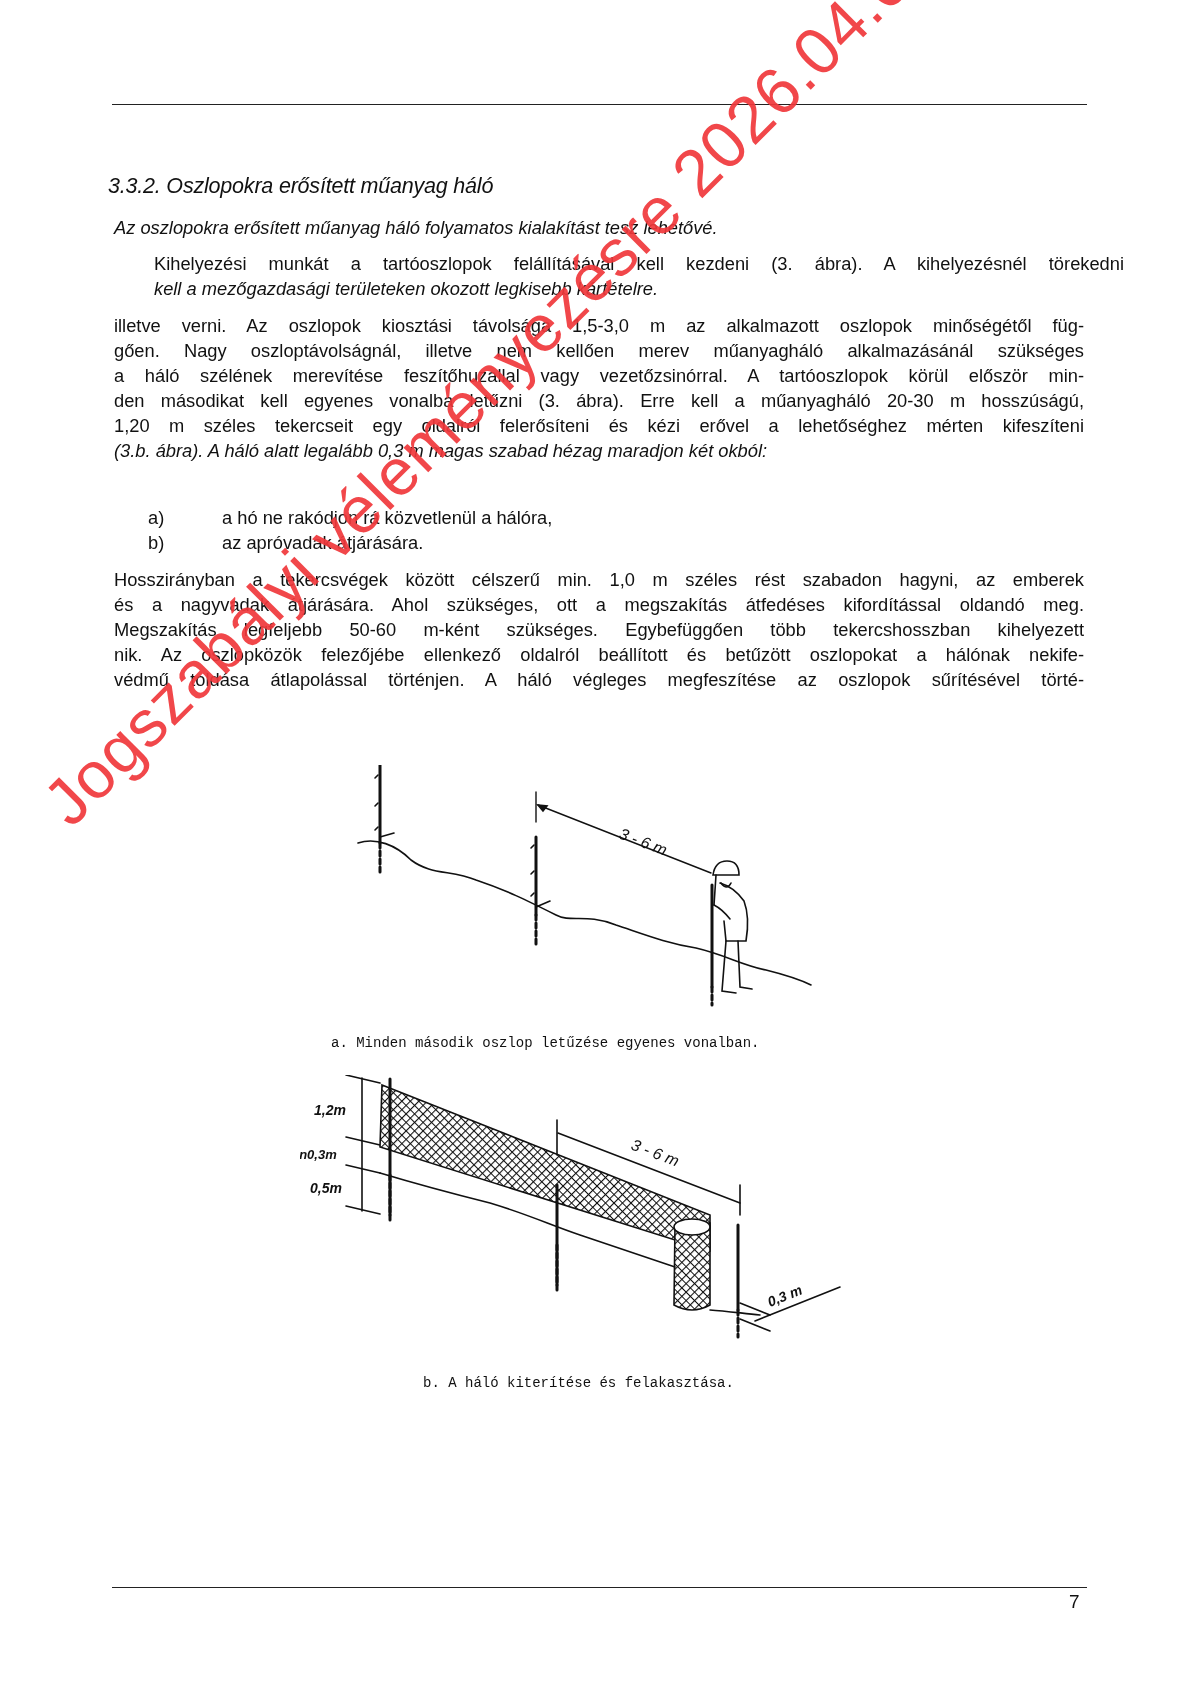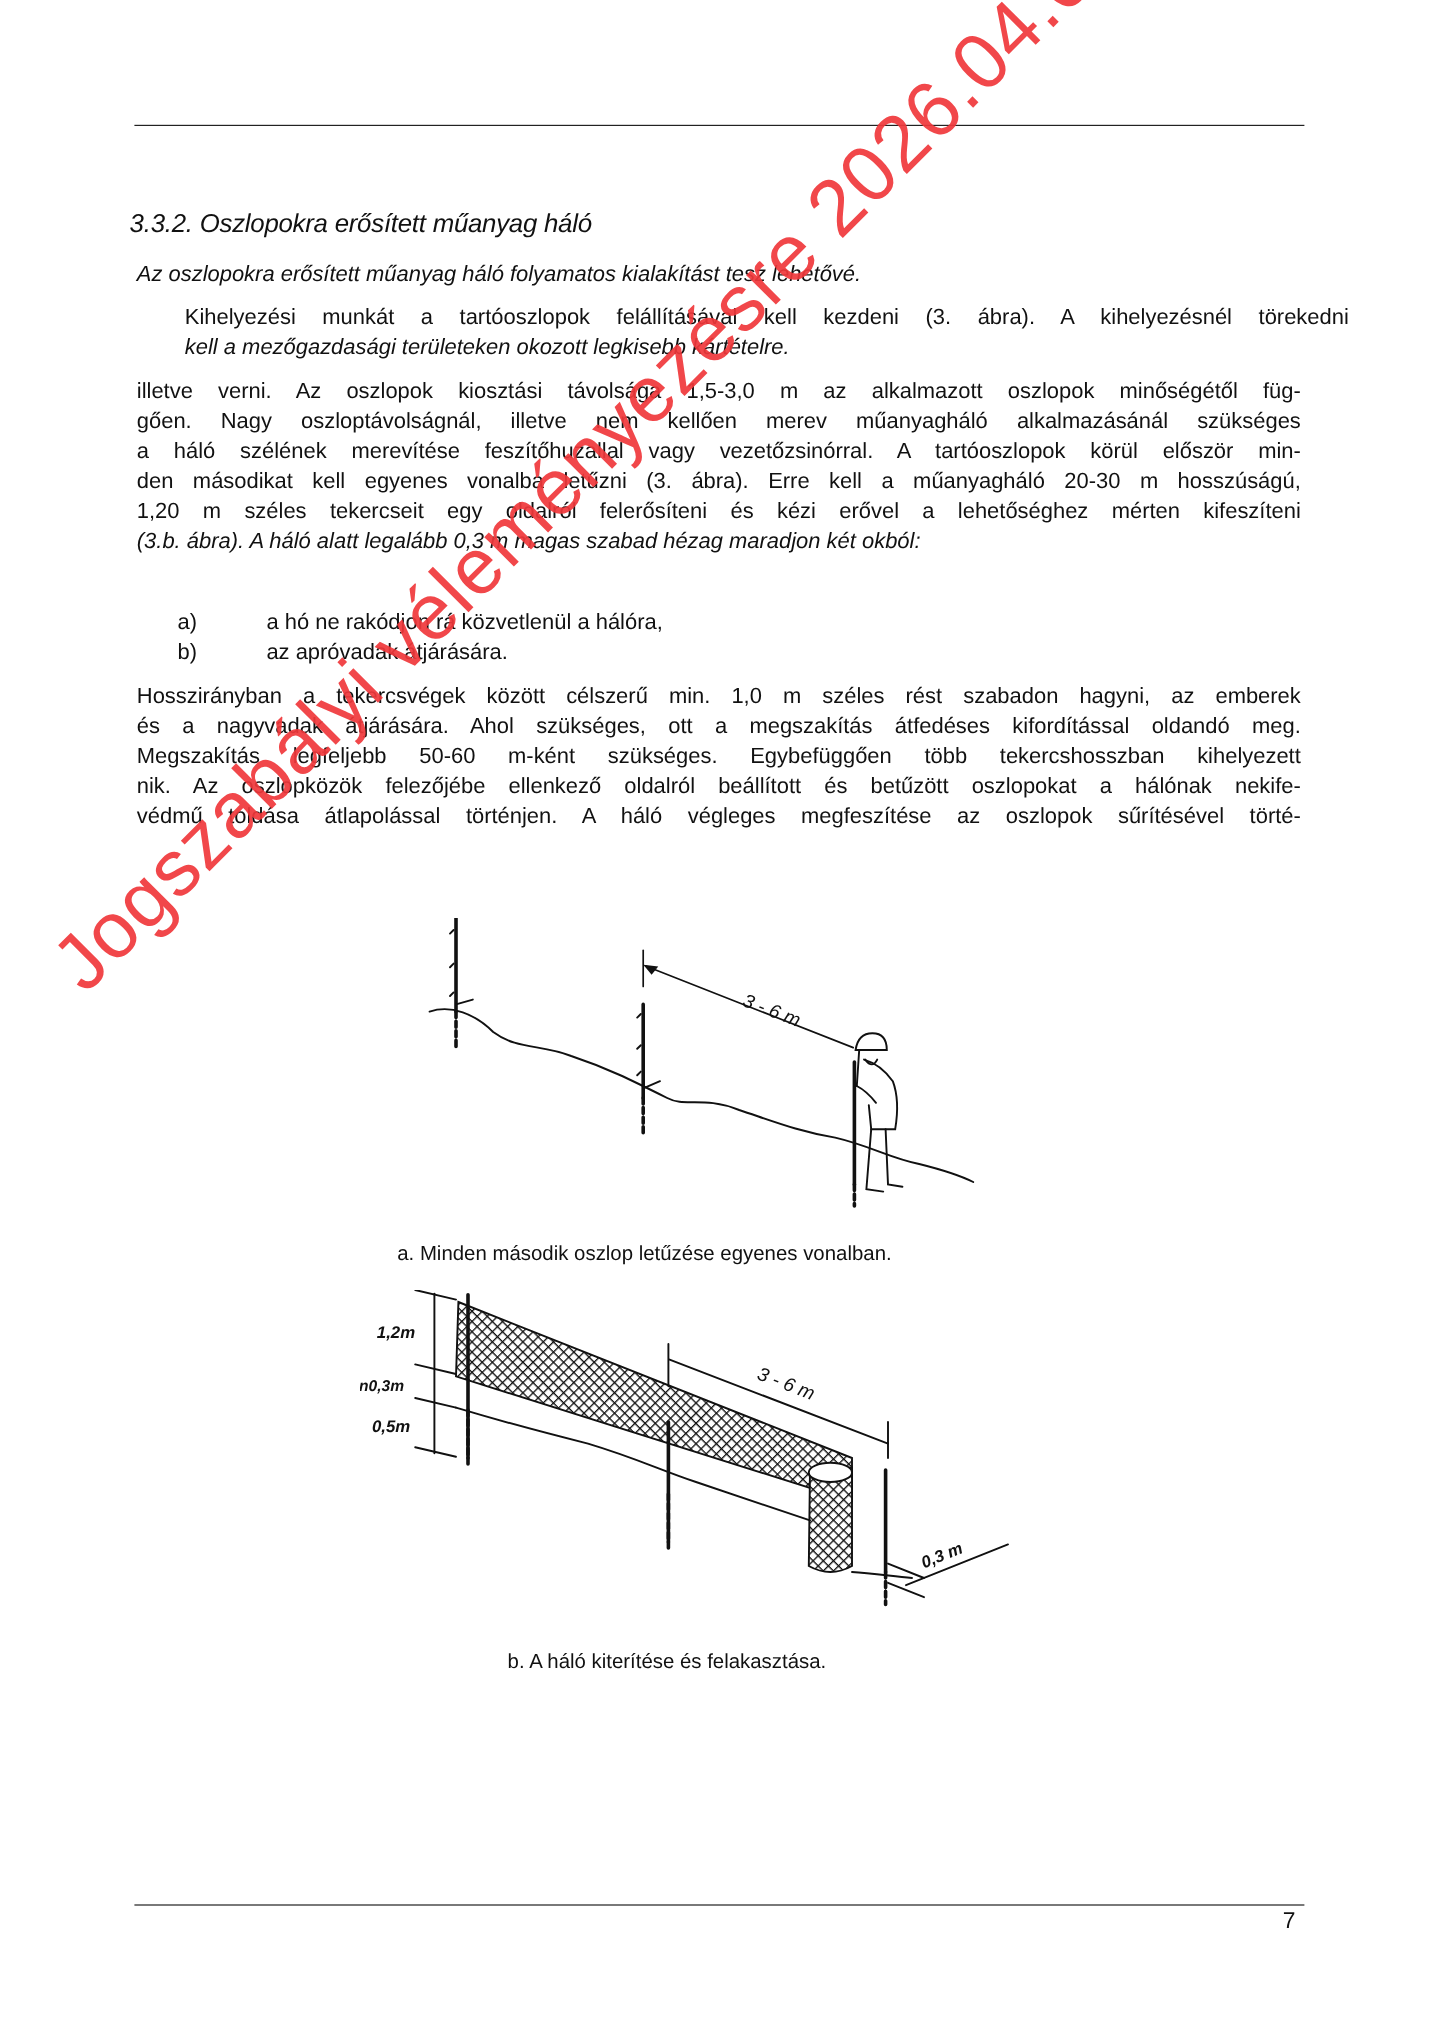--- a/index.html
+++ b/index.html
@@ -18,21 +18,21 @@
   .list { position: absolute; left: 148px; top: 505px; font-size: 18.3px; line-height: 25px; }
   .list .item { display: flex; }
   .list .mark { width: 74px; }
   .p4 { top: 567px; }
   .watermark { position: absolute; left: 55px; top: 775px; font-size: 66px; color: #f0383b;
                transform: rotate(-45deg); transform-origin: left center; white-space: nowrap;
                letter-spacing: 1px; opacity: 0.92; z-index: 1; }
   .fig { position: absolute; background: #fff; z-index: 2; }
   .fig-a { left: 356px; top: 765px; width: 460px; height: 245px; }
   .fig-b { left: 300px; top: 1075px; width: 560px; height: 272px; }
-  .caption { position: absolute; font-size: 17px; z-index: 3; }
+  .caption { position: absolute; font-size: 14px; z-index: 3; font-family: Liberation Mono, monospace; }
   .cap-a { left: 331px; top: 1035px; }
   .cap-b { left: 423px; top: 1375px; }
   .pagenum { position: absolute; left: 1069px; top: 1591px; font-size: 19px; }
 </style>
 </head>
 <body>
 
 <div class="rule top"></div>
 
 <div class="heading">3.3.2. Oszlopokra erősített műanyag háló</div>

